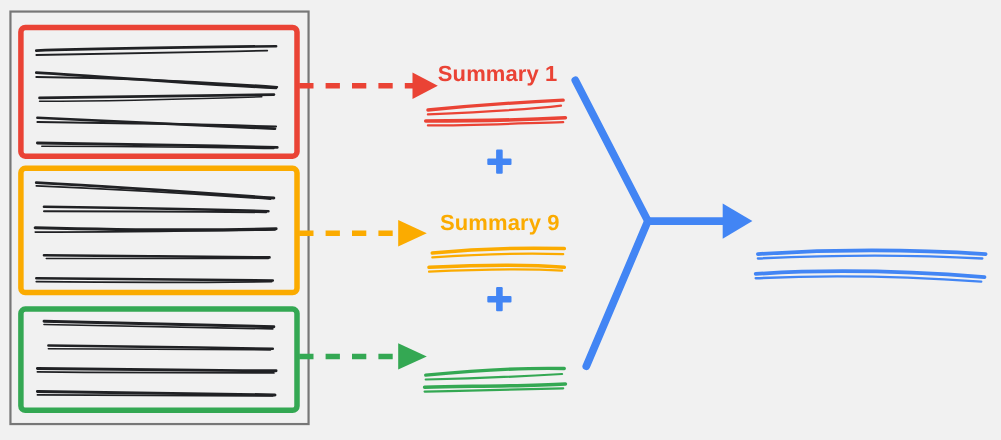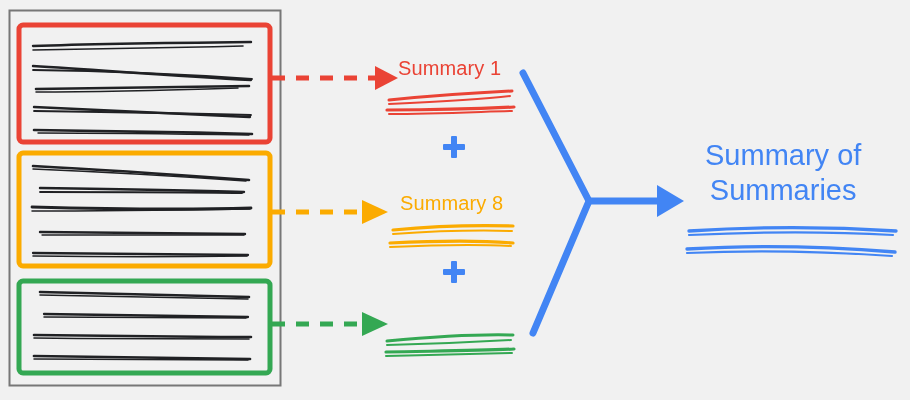--- a/index.html
+++ b/index.html
@@ -23,21 +23,21 @@
     position: absolute;
     top: 0;
     left: 0;
     width: 910px;
     height: 400px;
   }
   .lbl {
     position: absolute;
     white-space: nowrap;
     font-family: "Liberation Sans", sans-serif;
-    font-weight: 400;
+    font-weight: 700;
     line-height: 1;
     user-select: none;
   }
   .sum-label {
     font-size: 20px;
     letter-spacing: 0.1px;
   }
   #label-summary-1 { left: 398px; top: 58px; color: #ea4335; }
   #label-summary-2 { left: 400px; top: 193px; color: #fbab00; }
   #label-summary-3 { left: 399px; top: 305px; color: #34a853; }
@@ -162,21 +162,17 @@
     <g stroke="#4285f4" fill="none" stroke-linecap="round">
       <path d="M689,231 C750,227 820,226 896,231" stroke-width="3.4"></path>
       <path d="M689,235 C752,232 822,231 893,235" stroke-width="2.2"></path>
       <path d="M687,249 C750,245 820,246 895,252" stroke-width="3.4"></path>
       <path d="M687,253 C750,250 820,251 892,256" stroke-width="2.2"></path>
     </g>
   </svg>
 
   <div class="lbl sum-label" id="label-summary-1">Summary 1</div>
 
-  <div class="lbl sum-label" id="label-summary-2">Summary 8</div>
+  <div class="lbl sum-label" id="label-summary-2">Summary 9</div>
 
 
-  <div class="lbl" id="label-final">
-    <span class="line1">Summary of</span>
-    <span class="line2">Summaries</span>
-  </div>
 
 </div>
 
 </body></html>

